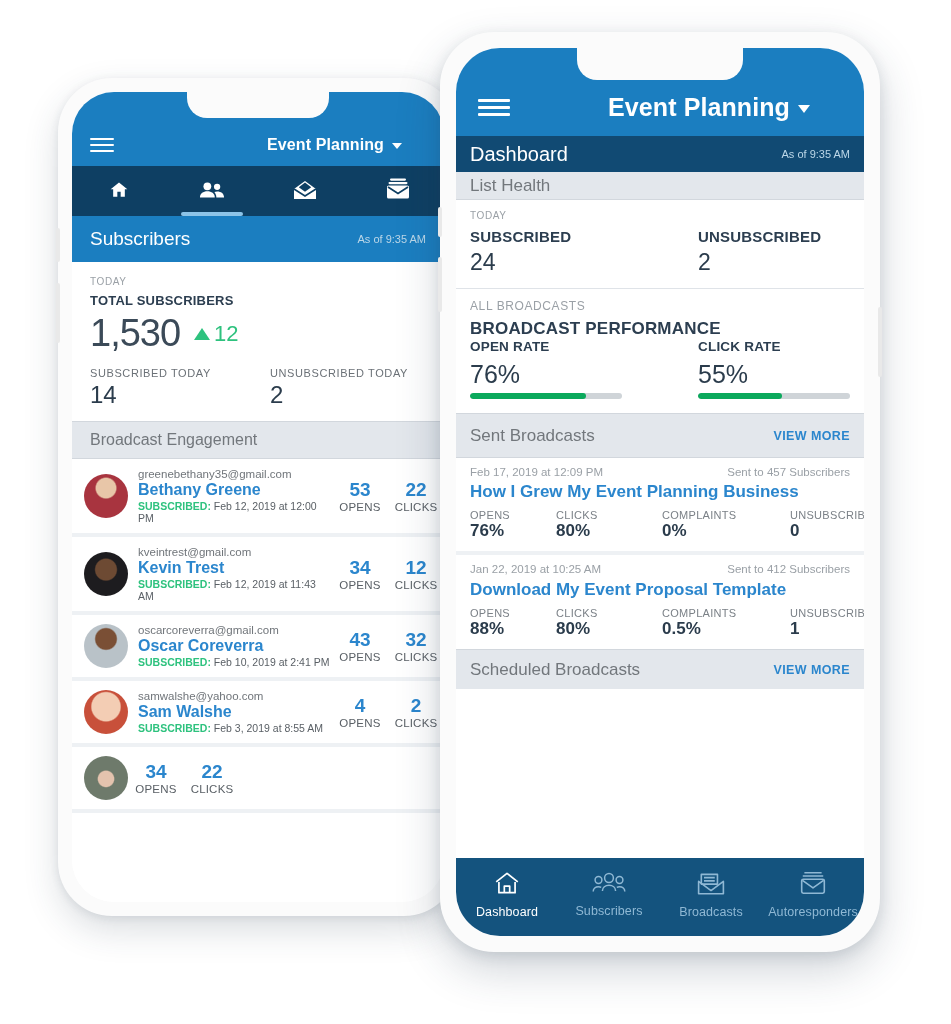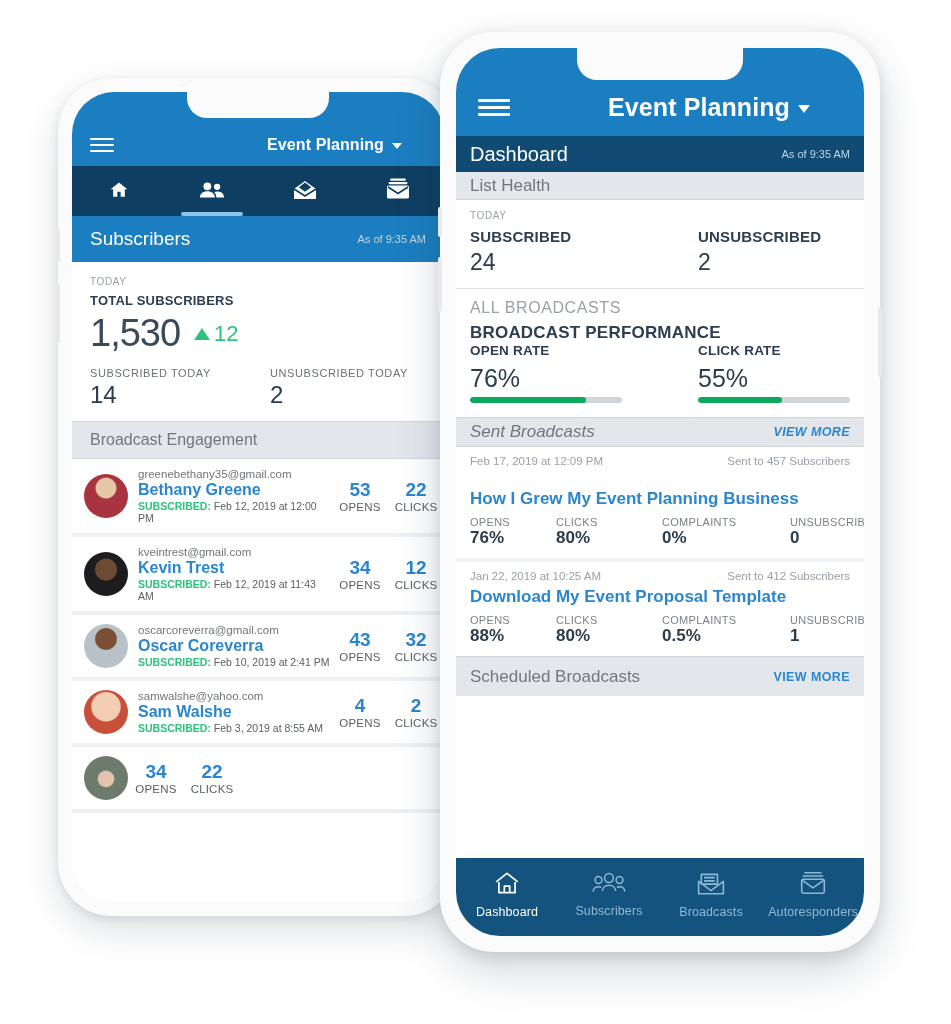--- a/index.html
+++ b/index.html
@@ -347,51 +347,51 @@
               <div class="metricvalue" style="font-size:23px; margin-top:4px;">24</div>
             </div>
             <div>
               <div class="metriclabel" style="font-size:15px;">UNSUBSCRIBED</div>
               <div class="metricvalue" style="font-size:23px; margin-top:4px;">2</div>
             </div>
           </div>
         </div>
 
         <div class="card" style="padding:10px 14px 14px;">
-          <div class="eyebrow" style="font-size:16px;">ALL BROADCASTS</div>
+          <div class="eyebrow" style="font-size:12px;">ALL BROADCASTS</div>
           <div class="metriclabel" style="font-size:17px; margin-top:6px;">BROADCAST PERFORMANCE</div>
           <div class="cols" style="">
             <div style="flex:0 0 228px;">
               <div class="metriclabel" style="font-size:13.5px;">OPEN RATE</div>
               <div class="metricvalue" style="font-size:25px; margin-top:6px;">76%</div>
               <div class="bar-track" style="width:152px;height:6px;margin-top:4px;">
                 <div class="bar-fill" style="width:76%;"></div>
               </div>
             </div>
             <div>
               <div class="metriclabel" style="font-size:13.5px;">CLICK RATE</div>
               <div class="metricvalue" style="font-size:25px; margin-top:6px;">55%</div>
               <div class="bar-track" style="width:152px;height:6px;margin-top:4px;">
                 <div class="bar-fill" style="width:55%;"></div>
               </div>
             </div>
           </div>
         </div>
 
-        <div class="sectionbar" style="height:30px; padding:0 14px; border-top:1px solid #d2d7dd;font-style:italic;">
+        <div class="sectionbar" style="height:45px; padding:0 14px; border-top:1px solid #d2d7dd;">
           <span style="font-size:17px;">Sent Broadcasts</span>
           <span class="viewmore" style="font-size:12.5px;">VIEW MORE</span>
         </div>
 
         <div class="card" style="padding:8px 14px 10px; border-bottom:4px solid #eef1f4;">
           <div class="bc-meta" style="font-size:11.5px;">
             <span>Feb 17, 2019 at 12:09 PM</span>
             <span>Sent to 457 Subscribers</span>
           </div>
-          <div class="bc-title" style="font-size:17px; margin-top:22px;">How I Grew My Event Planning Business</div>
+          <div class="bc-title" style="font-size:17px; margin-top:4px;">How I Grew My Event Planning Business</div>
           <div class="bc-stats" style="margin-top:7px;">
             <div style="flex:0 0 86px;">
               <div class="bc-stat-label" style="font-size:11px;">OPENS</div>
               <div class="bc-stat-value" style="font-size:17px;">76%</div>
             </div>
             <div style="flex:0 0 106px;">
               <div class="bc-stat-label" style="font-size:11px;">CLICKS</div>
               <div class="bc-stat-value" style="font-size:17px;">80%</div>
             </div>
             <div style="flex:0 0 128px;">

